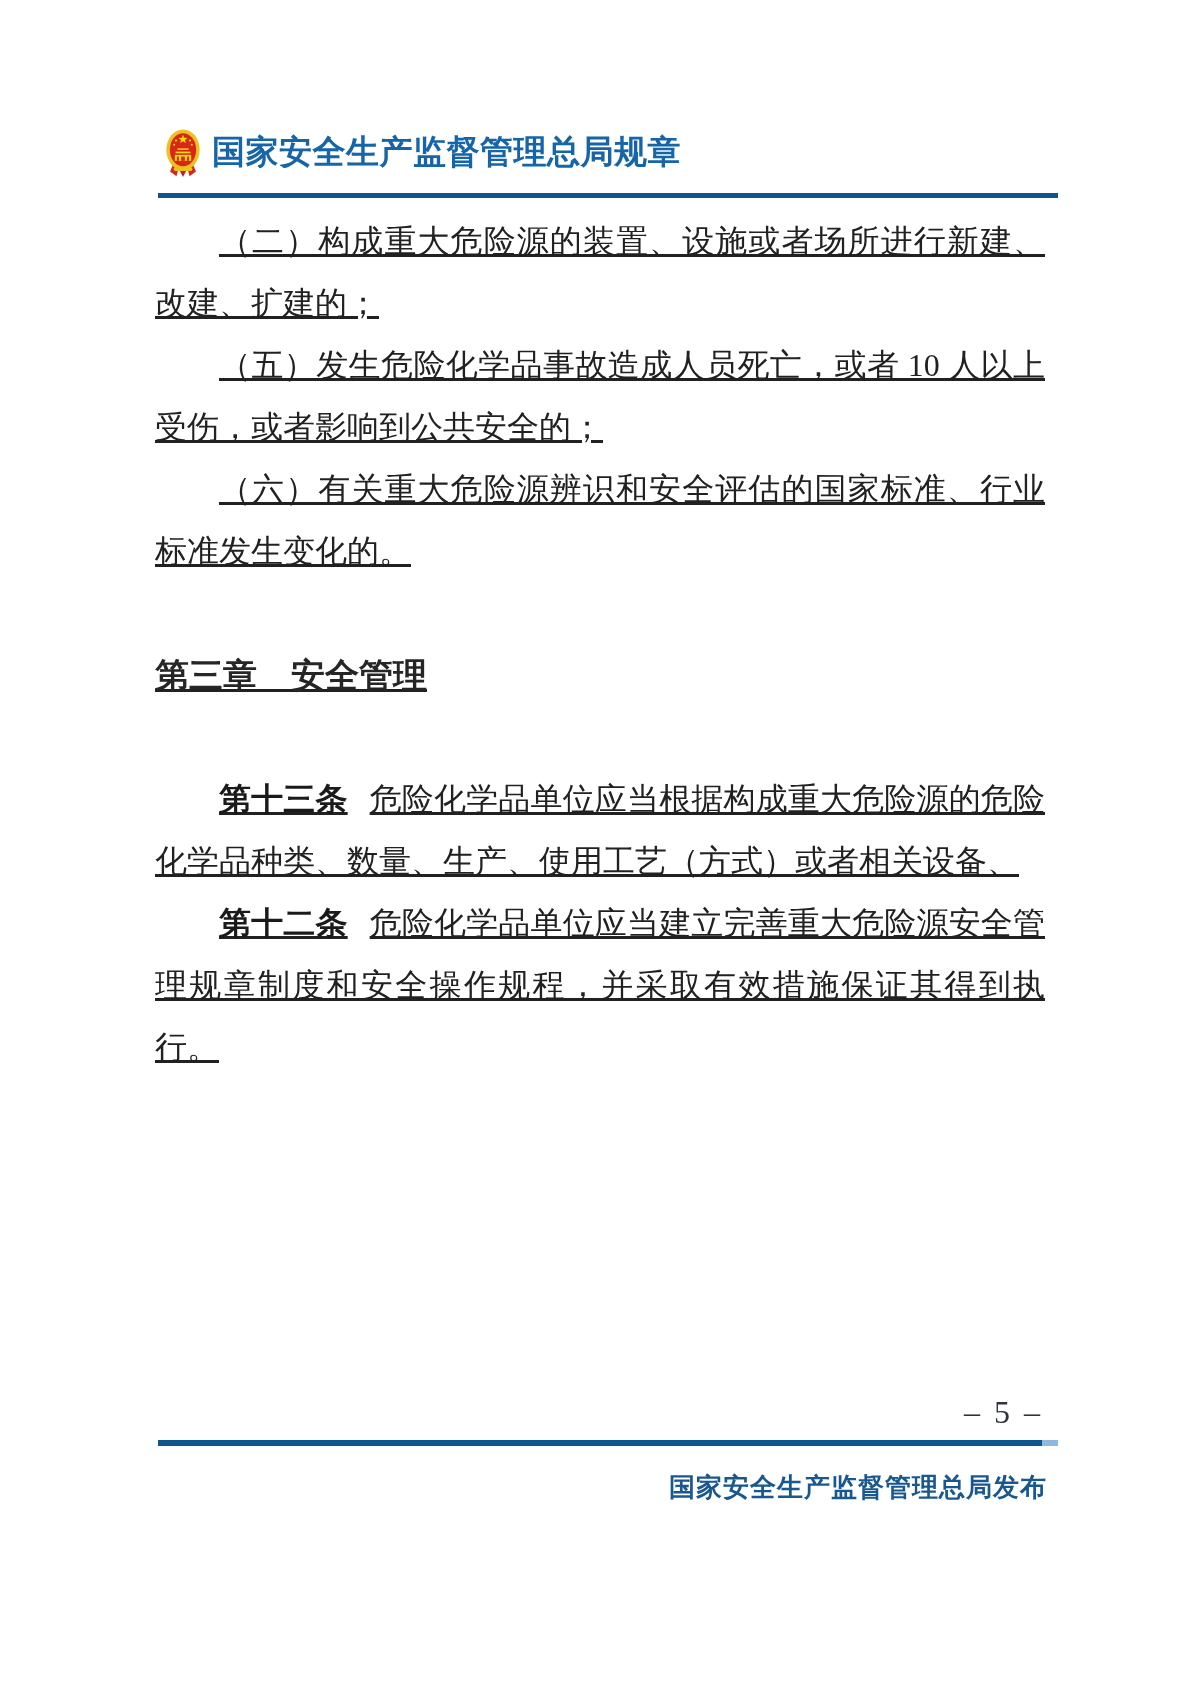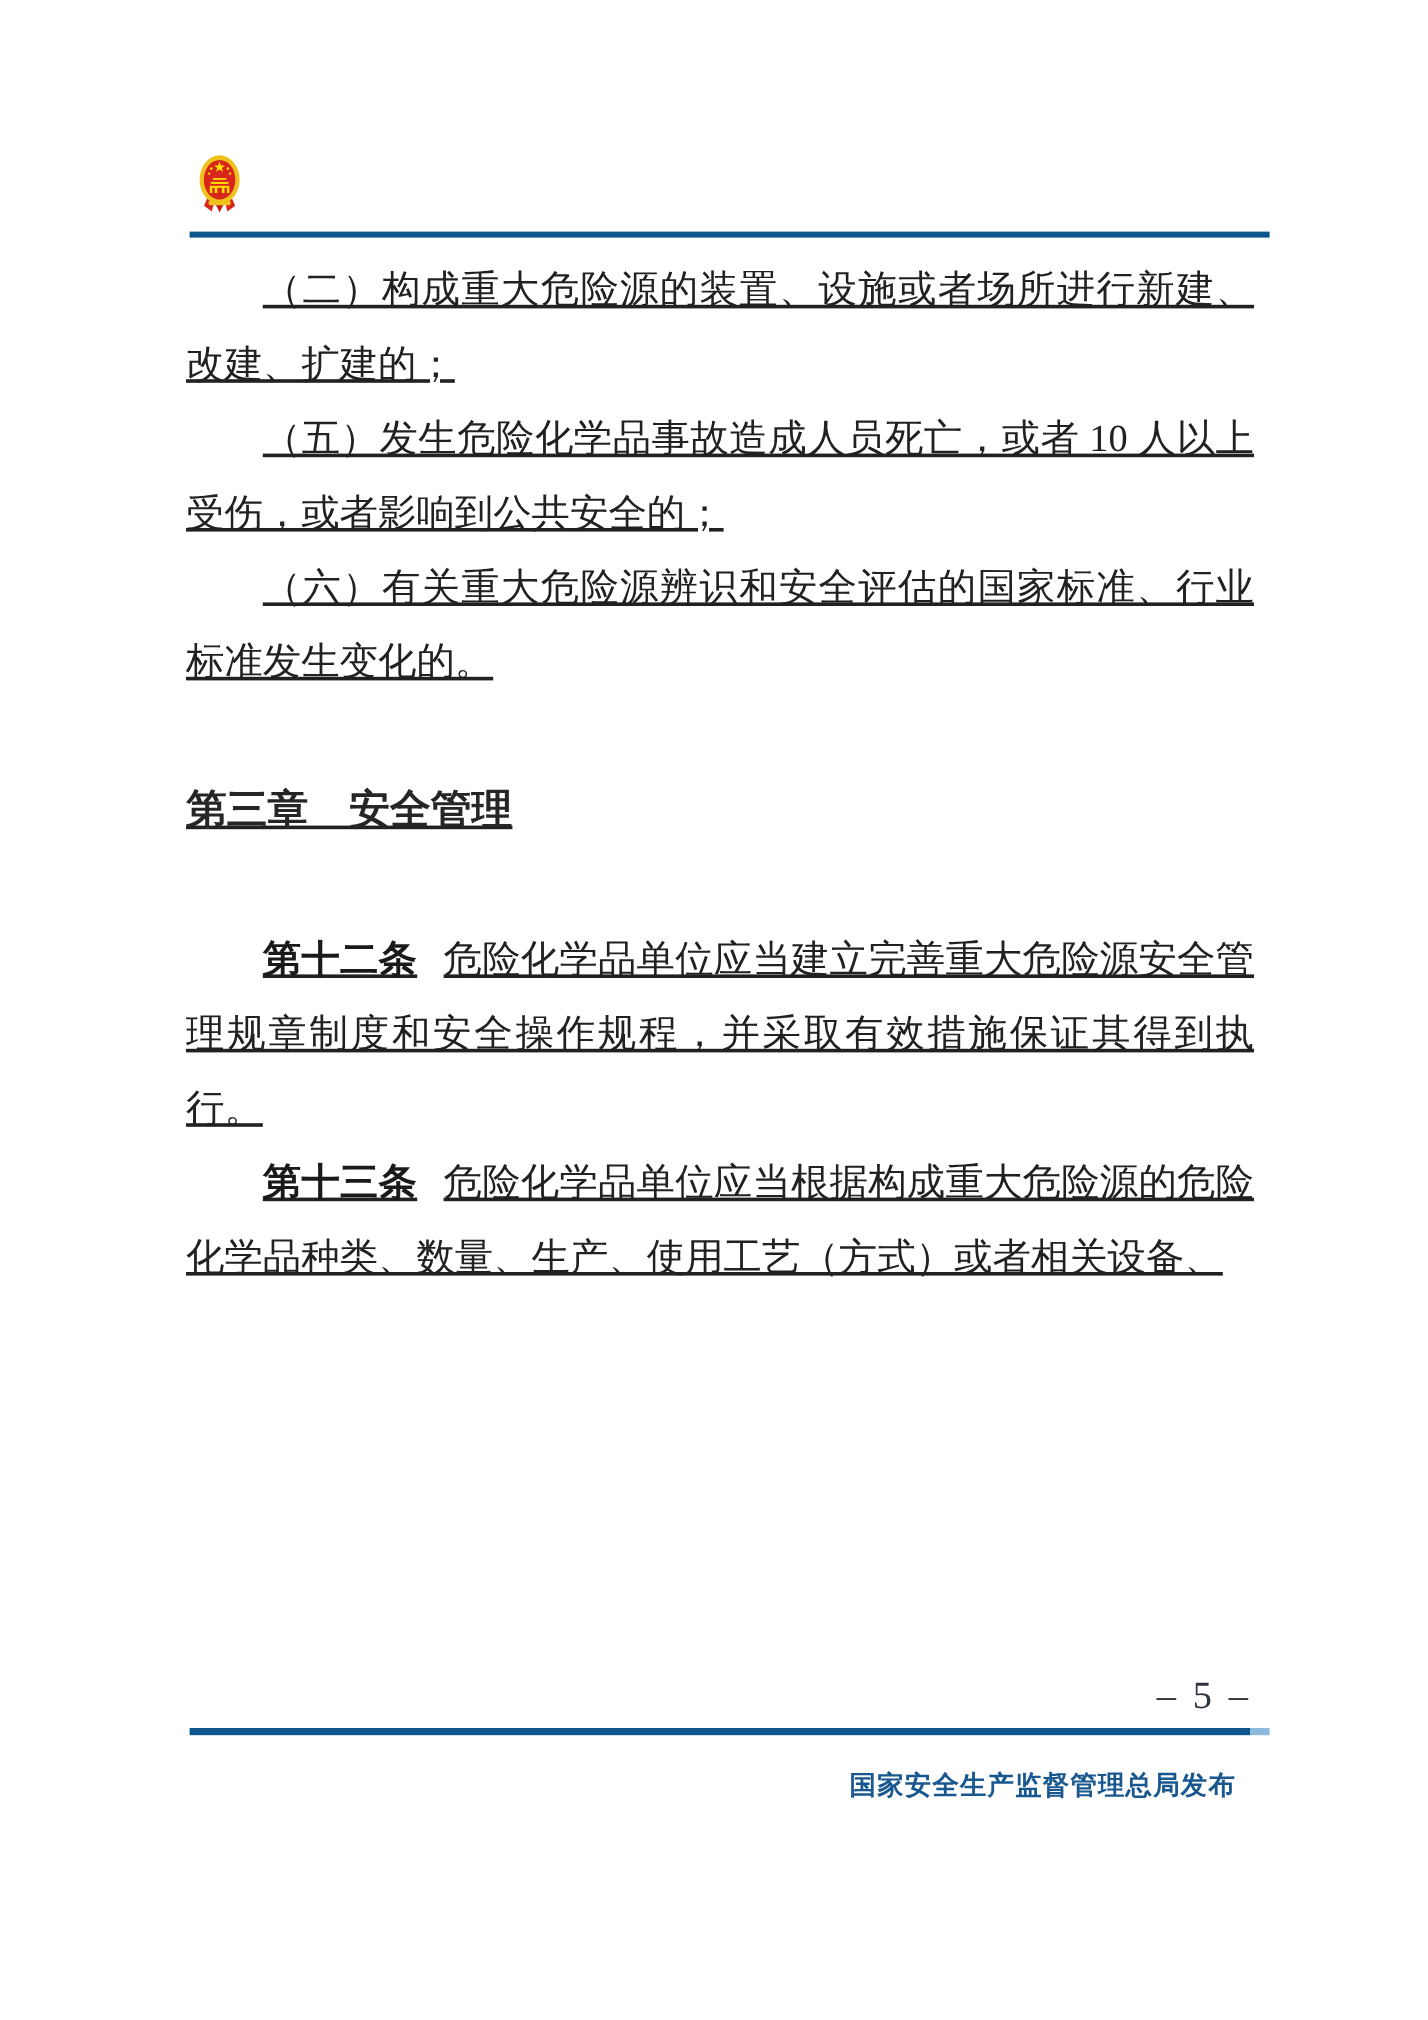--- a/index.html
+++ b/index.html
@@ -43,22 +43,22 @@
   .page-number{
     position:absolute;top:1392px;right:147px;
     font-size:32px;line-height:40px;color:#2f333c;letter-spacing:3px;
     white-space:nowrap;
   }
   .footer-rule{
     position:absolute;left:158px;top:1440px;width:900px;height:6px;
     background:linear-gradient(to right,#0d568c 0,#0d568c 884px,#8fb9dc 884px,#8fb9dc 100%);
   }
   .publisher{
-    position:absolute;top:1468px;right:160px;
-    font-size:22px;line-height:40px;font-weight:bold;
+    position:absolute;top:1468px;right:143px;
+    font-size:26px;line-height:40px;font-weight:bold;
     color:#19588f;letter-spacing:1px;white-space:nowrap;
   }
 </style>
 </head>
 <body>
 
 <div class="page">
 
   <div class="header-band">
     <span class="emblem">
@@ -82,35 +82,36 @@
         <rect x="13" y="22" width="12" height="1.6" fill="#ffde00"></rect>
         <rect x="11" y="25.5" width="16" height="1.8" fill="#ffde00"></rect>
         <rect x="10.2" y="29" width="17.6" height="6.5" fill="#ffde00"></rect>
         <rect x="12.4" y="30.8" width="2.2" height="4.7" fill="#d8261c"></rect>
         <rect x="17" y="30.8" width="4" height="4.7" fill="#d8261c"></rect>
         <rect x="23.4" y="30.8" width="2.2" height="4.7" fill="#d8261c"></rect>
 
         <rect x="9" y="42.5" width="20" height="4" rx="1.6" fill="#eec11c"></rect>
       </svg>
     </span>
+    <div class="header-title">国家安全生产监督管理总局规章</div>
   </div>
   <div class="header-rule"></div>
 
   <div class="content">
     <p class="para">（二）构成重大危险源的装置、设施或者场所进行新建、改建、扩建的；</p>
     <p class="para">（五）发生危险化学品事故造成人员死亡，或者 10 人以上受伤，或者影响到公共安全的；</p>
     <p class="para">（六）有关重大危险源辨识和安全评估的国家标准、行业标准发生变化的。</p>
 
     <p class="para chapter-heading">第三章　安全管理</p>
 
     <p class="para">
-      <span class="article-label">第十二条</span><span>危险化学品单位应当建立完善重大危险源安全管理规章制度和安全操作规程，并采取有效措施保证其得到执行。</span>
+      <span class="article-label">第十三条</span><span>危险化学品单位应当根据构成重大危险源的危险化学品种类、数量、生产、使用工艺（方式）或者相关设备、</span>
     </p>
     <p class="para">
-      <span class="article-label">第十三条</span><span>危险化学品单位应当根据构成重大危险源的危险化学品种类、数量、生产、使用工艺（方式）或者相关设备、</span>
+      <span class="article-label">第十二条</span><span>危险化学品单位应当建立完善重大危险源安全管理规章制度和安全操作规程，并采取有效措施保证其得到执行。</span>
     </p>
   </div>
 
   <div class="page-number">– 5 –</div>
   <div class="footer-rule"></div>
   <div class="publisher">国家安全生产监督管理总局发布</div>
 
 </div>
 
 </body></html>

